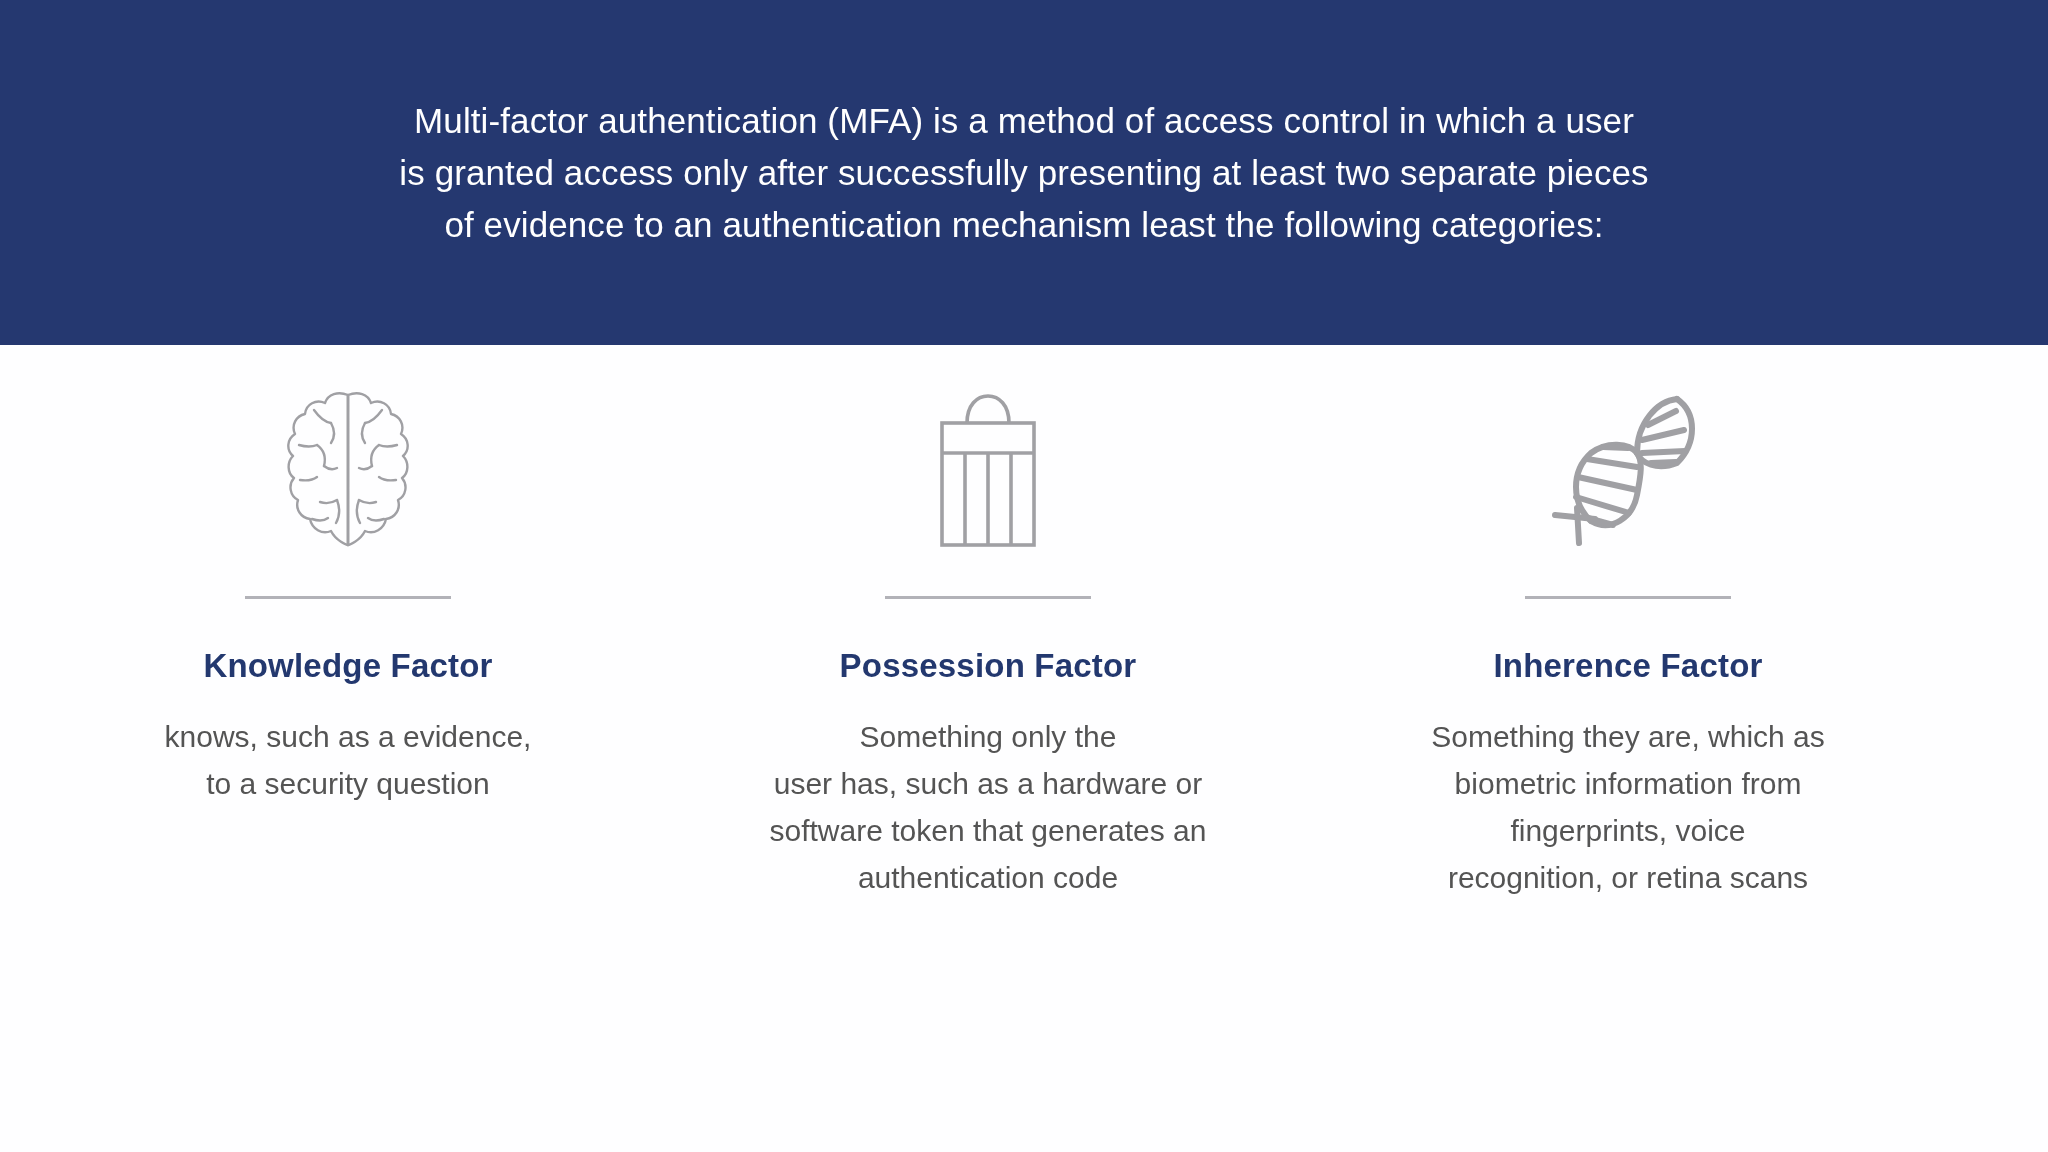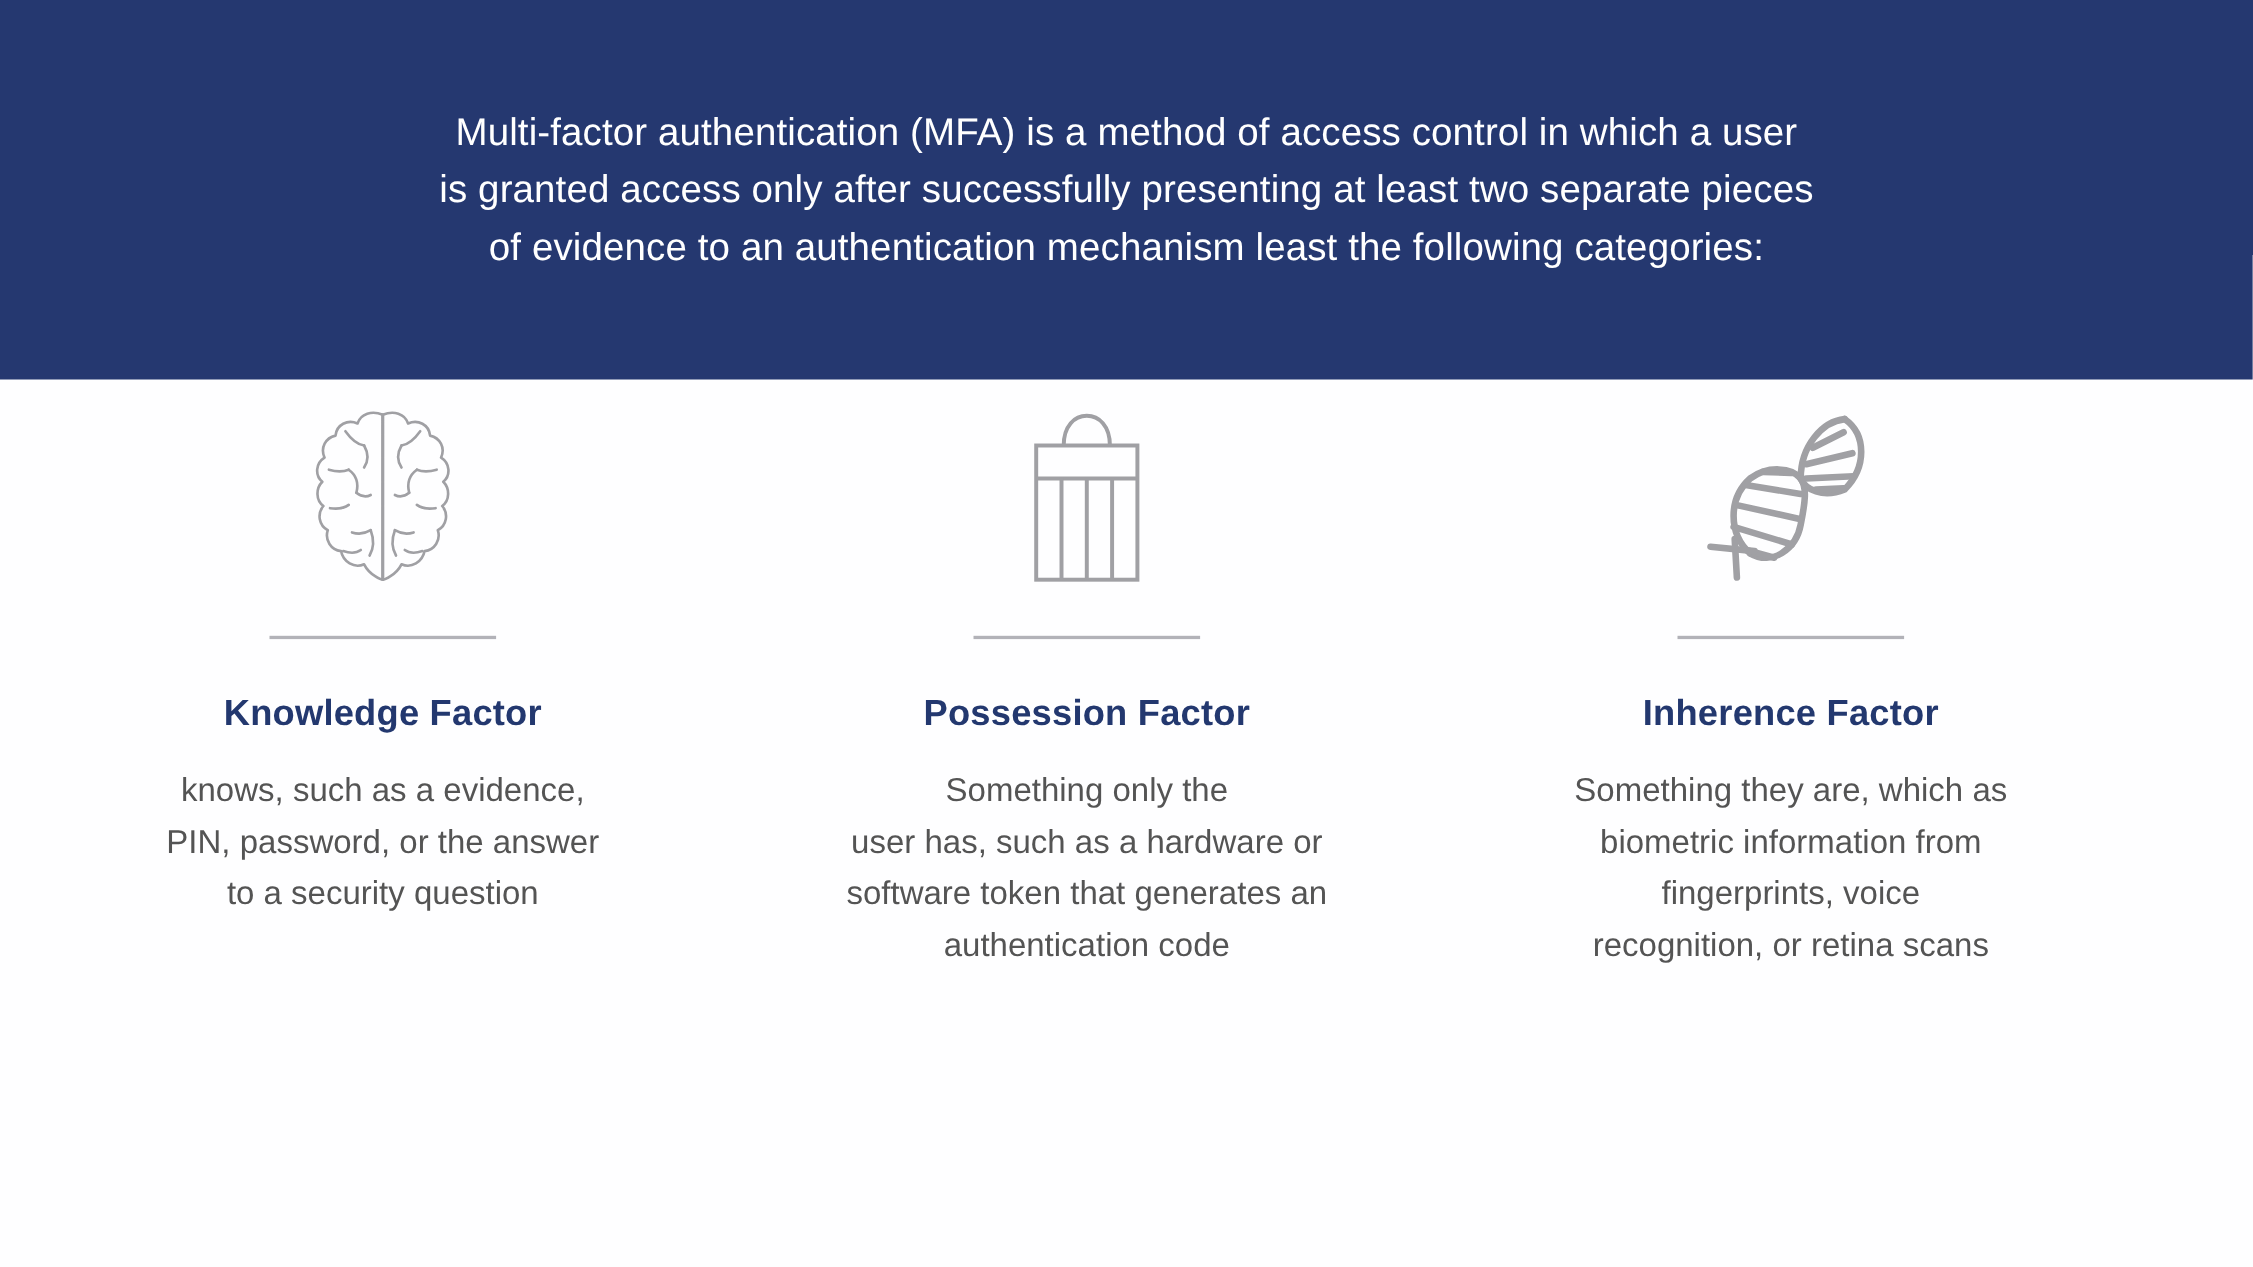--- a/index.html
+++ b/index.html
@@ -38,21 +38,21 @@
     font-size:35px;
     line-height:52px;
     font-weight:400;
     letter-spacing:0.1px;
   }
   .header-text .hline { display:block; }
 
   
   .columns {
     position:absolute;
-    top:279px; left:0;
+    top:297px; left:0;
     width:2048px;
     height:755px;
     display:flex;
     align-items:flex-start;
     justify-content:flex-start;
     padding-top:90px;
   }
 
   .col {
     display:flex;
@@ -148,21 +148,20 @@
           <path d="M110 90 C103 91 97 90 93 87"></path>
           <path d="M90 112 C84 114 78 113 73 110"></path>
           <path d="M73 110 C70 118 70 126 74 133"></path>
           <path d="M98 129 C92 131 86 131 82 128"></path>
         </svg>
       </div>
       <div class="divider"></div>
       <div class="factor-title">Knowledge Factor</div>
       <div class="factor-desc desc-w0">
         <span class="dline">knows, such as a evidence,</span>
-        <span class="dline">PIN, password, or the answer</span>
         <span class="dline">to a security question</span>
       </div>
     </div>
 
     <div class="col col-1">
       <div class="icon-box">
         <svg width="106" height="158" viewBox="0 0 106 158" fill="none" stroke="#a0a0a4" stroke-width="3.6" stroke-linecap="butt" stroke-linejoin="miter">
 
           <path d="M32 32 C32 14 42 5 53 5 C64 5 74 14 74 32"></path>
 

